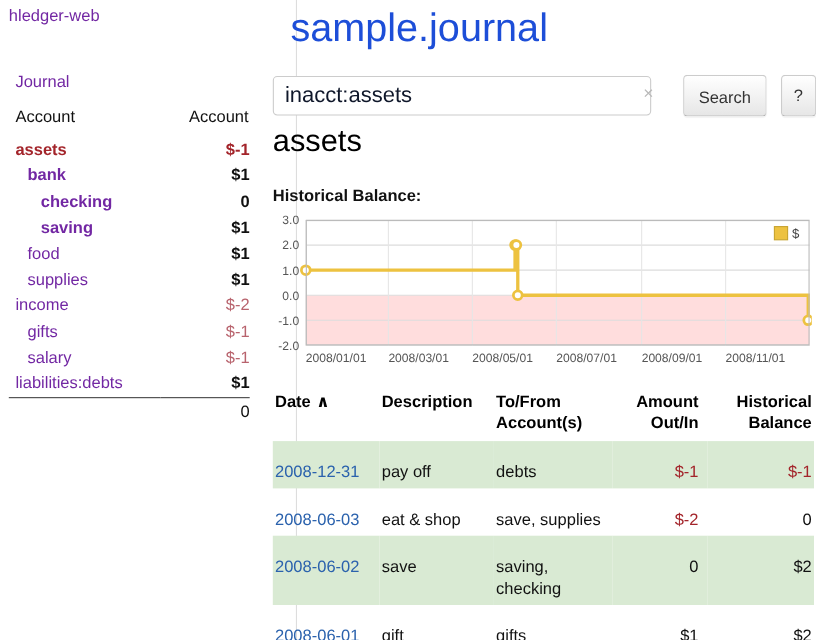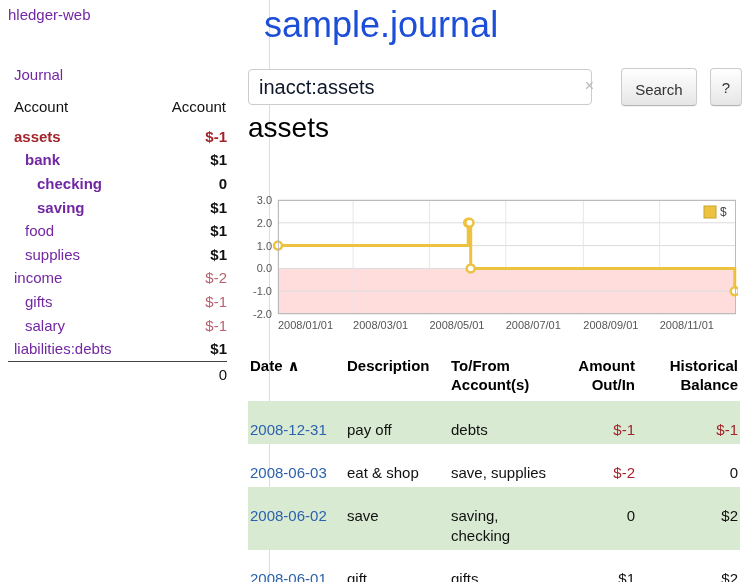--- a/index.html
+++ b/index.html
@@ -129,20 +129,21 @@
     <div class="search-box">
       <input class="search-input" type="text" value="inacct:assets" style="">
       <span class="clear-icon">×</span>
     </div>
     <button class="btn">Search</button>
     <button class="btn btn-help">?</button>
   </div>
 
   <h2 class="account-heading">assets</h2>
 
+  <div class="chart-title">Historical Balance:</div>
   <div class="chart" id="chart"><svg width="490" height="142" viewBox="0 0 490 142">
         <rect x="30" y="72.39999999999999" width="458" height="45.60000000000001" fill="var(--chart-negative-bg)"></rect>
         <line x1="30" x2="488" y1="4" y2="4" stroke="#dcdcdc"></line>
         <line x1="30" x2="488" y1="26.8" y2="26.8" stroke="#dcdcdc"></line>
         <line x1="30" x2="488" y1="49.6" y2="49.6" stroke="#dcdcdc"></line>
         <line x1="30" x2="488" y1="72.39999999999999" y2="72.39999999999999" stroke="#dcdcdc"></line>
         <line x1="30" x2="488" y1="95.2" y2="95.2" stroke="#dcdcdc"></line>
         <line x1="30" x2="488" y1="118" y2="118" stroke="#dcdcdc"></line>
         <line x1="30" x2="30" y1="4" y2="118" stroke="#e6e6e6"></line>
         <line x1="105.08196721311475" x2="105.08196721311475" y1="4" y2="118" stroke="#e6e6e6"></line>

